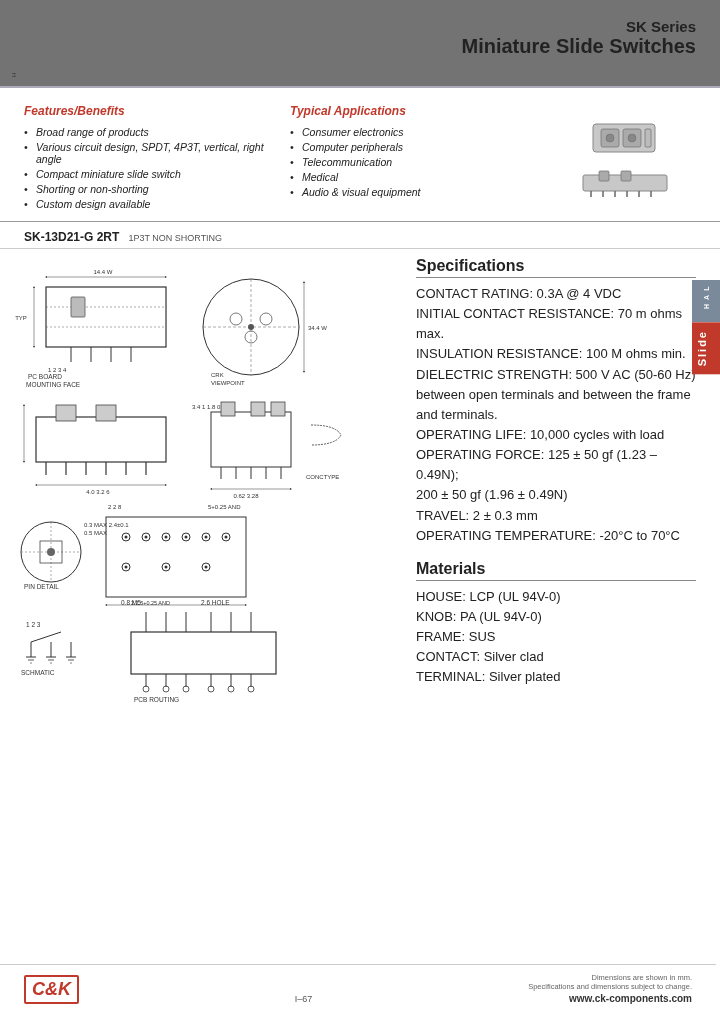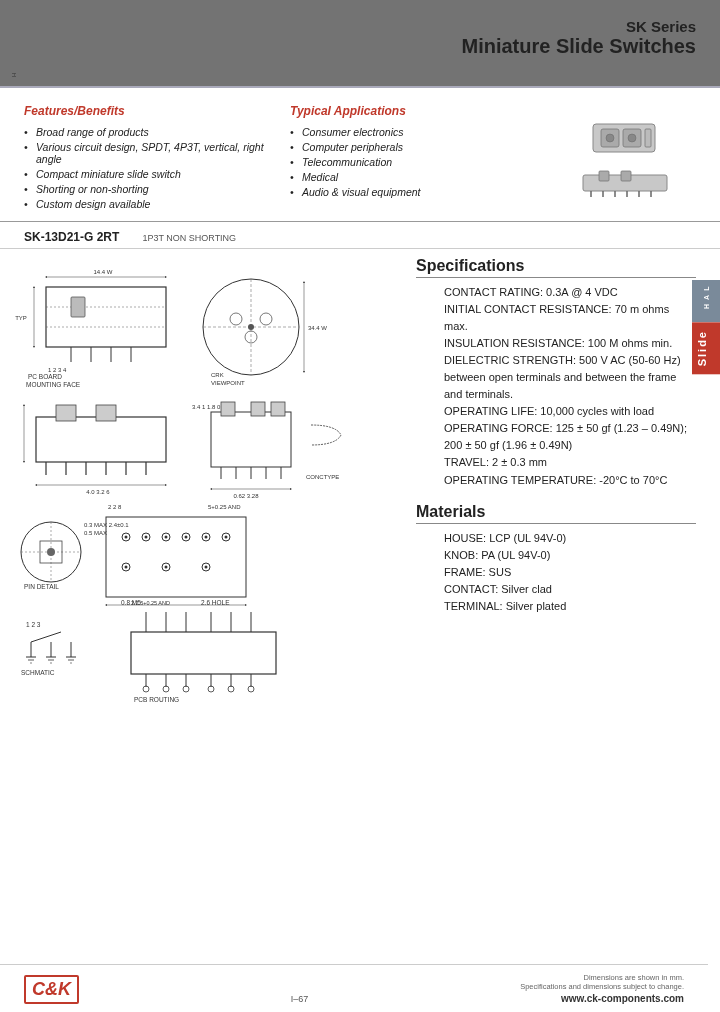--- a/index.html
+++ b/index.html
@@ -91,21 +91,21 @@
     }
     .part-number {
       font-size: 12px;
       font-weight: bold;
       color: #222;
       text-align: right;
     }
     .part-desc {
       font-size: 9px;
       color: #555;
-      margin-left: 20px;
+      margin-left: 6px;
     }
 
     
     .main-content {
       display: flex;
       padding: 8px 24px 8px 16px;
       gap: 12px;
     }
     .drawings-col {
       flex: 1;
@@ -122,24 +122,23 @@
     }
     .specs-heading {
       font-size: 16px;
       font-weight: bold;
       color: #222;
       border-bottom: 1px solid #888;
       padding-bottom: 2px;
       margin-bottom: 6px;
     }
     .spec-line {
-      font-size: 11px;
+      font-size: 13px;
       color: #222;
       line-height: 1.55;
-      margin-left: 28px;
     }
     .materials-section {
       margin-top: 10px;
     }
 
     
     .side-tab {
       position: absolute;
       right: 0;
       top: 280px;
@@ -168,21 +167,21 @@
       font-weight: bold;
       padding: 8px 4px;
       letter-spacing: 2px;
     }
 
     
     .footer {
       position: absolute;
       bottom: 0;
       left: 0;
-      right: 12px;
+      right: 4px;
       padding: 8px 24px;
       border-top: 1px solid #ccc;
       display: flex;
       align-items: flex-end;
       justify-content: space-between;
       background: #fff;
     }
     .footer-logo {
       font-size: 18px;
       font-weight: bold;

